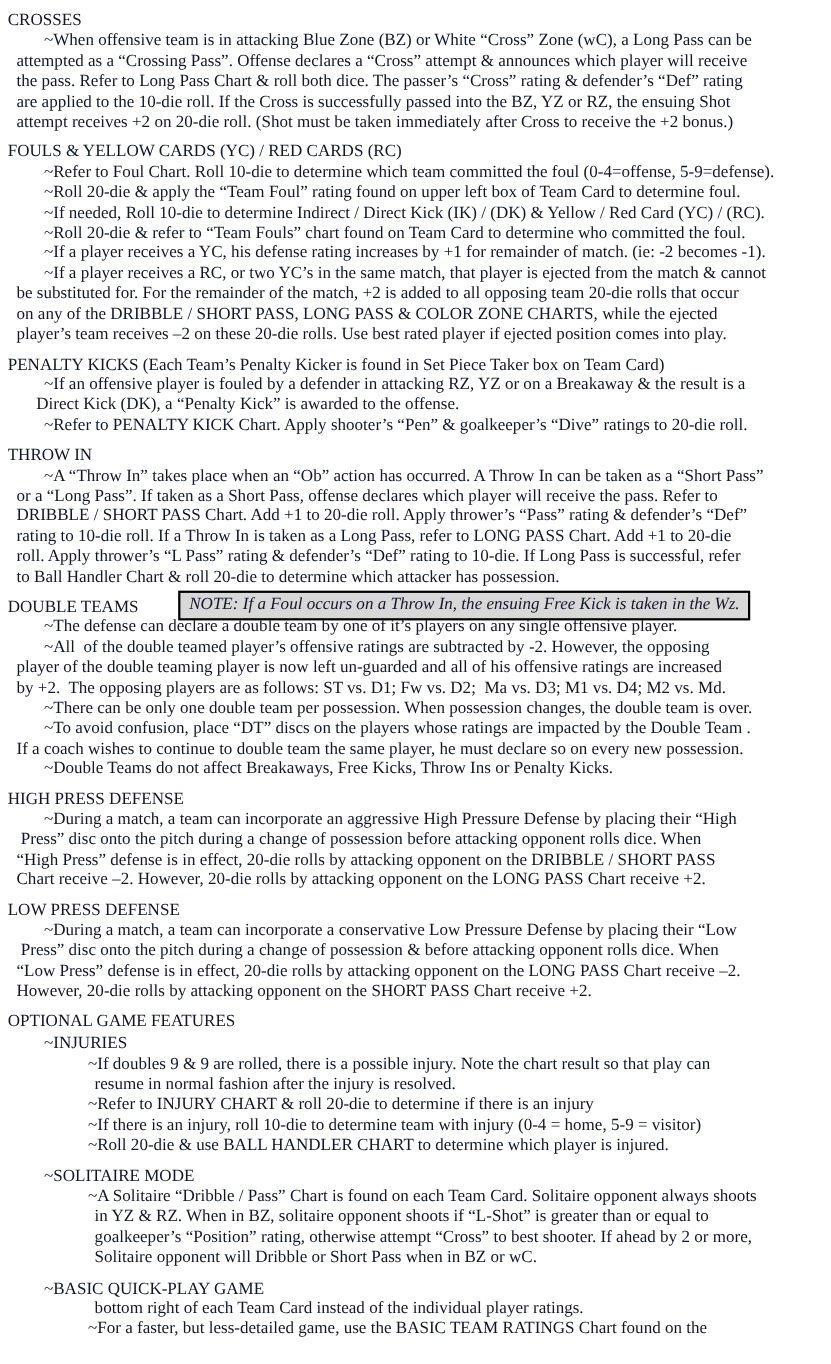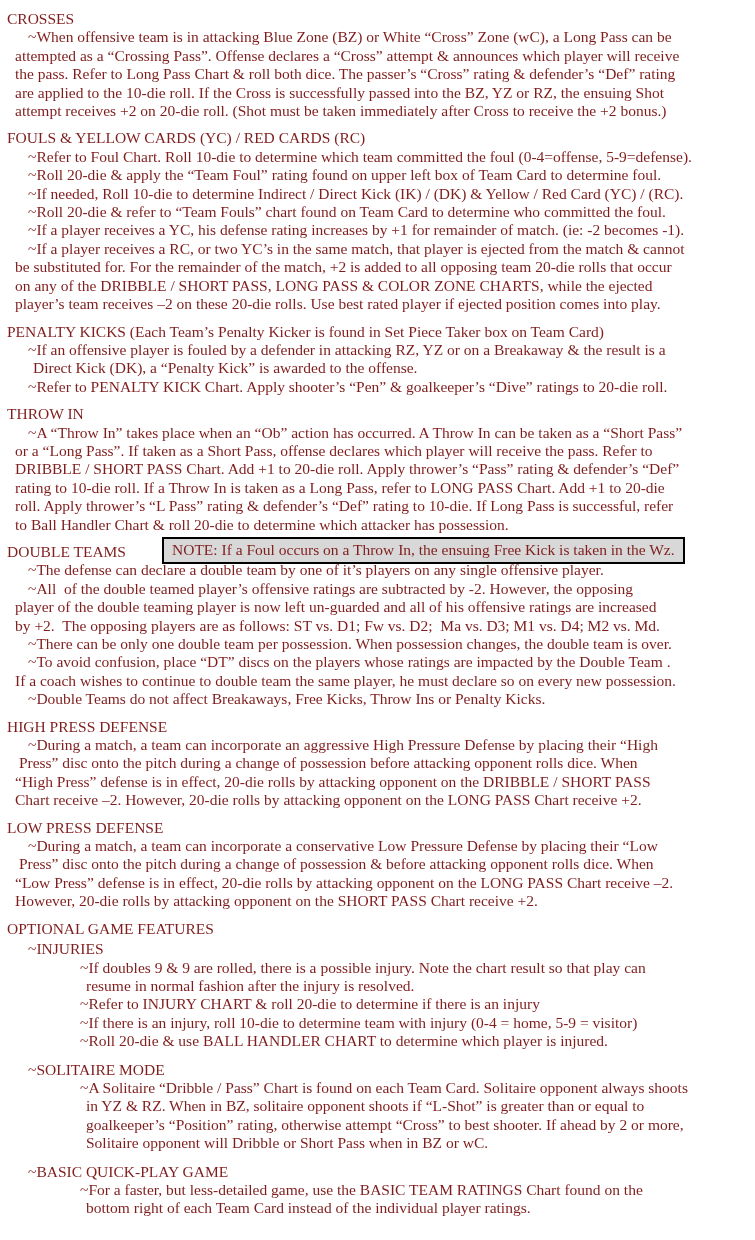--- a/index.html
+++ b/index.html
@@ -1,43 +1,44 @@
 <!DOCTYPE html>
 <html><head>
 <meta charset="utf-8">
 <style>
   html,body{margin:0;padding:0;background:#ffffff;}
   #doc{
     position:relative;
     width:755px;height:1240px;
-    background:#ffffff;color:#7f1d1d;
+    background:#ffffff;color:#0f172a;
     font-family:"Liberation Serif","DejaVu Serif",serif;
     font-size:15.5px;line-height:18.4px;
     overflow:hidden;
     padding-top:10px;box-sizing:border-box;
   }
   .section{margin-top:9px;}
   .section:first-child{margin-top:0;}
   .line{white-space:pre;}
   .ind-0{padding-left:7px;}
-  .ind-1{padding-left:28px;}
+  .ind-1{padding-left:40px;}
   .ind-2{padding-left:15px;}
   .ind-3{padding-left:33px;}
   .ind-4{padding-left:45px;}
   .ind-5{padding-left:80px;}
   .ind-6{padding-left:86px;}
   .heading{white-space:pre;}
   .heading-row{position:relative;}
   .note-box{
     position:absolute;
     left:162px;top:-6px;
     border:2px solid #000000;
     background:#d8d8d8;
     padding:2px 8px 3px 8px;
     white-space:pre;
+    font-style:italic;
   }
   .subsection{margin-top:10px;}
   .subsection.first{margin-top:2px;}
 </style>
 </head>
 <body>
 
 <div id="doc">
     <div class="section">
       <div class="heading-row">
@@ -128,17 +129,17 @@
       </div>
       <div class="subsection">
         <div class="heading ind-1">~SOLITAIRE MODE</div>
         <div class="line ind-5">~A Solitaire “Dribble / Pass” Chart is found on each Team Card. Solitaire opponent always shoots</div>
         <div class="line ind-6">in YZ &amp; RZ. When in BZ, solitaire opponent shoots if “L-Shot” is greater than or equal to</div>
         <div class="line ind-6">goalkeeper’s “Position” rating, otherwise attempt “Cross” to best shooter. If ahead by 2 or more,</div>
         <div class="line ind-6">Solitaire opponent will Dribble or Short Pass when in BZ or wC.</div>
       </div>
       <div class="subsection">
         <div class="heading ind-1">~BASIC QUICK-PLAY GAME</div>
+        <div class="line ind-6">bottom right of each Team Card instead of the individual player ratings.</div>
         <div class="line ind-5">~For a faster, but less-detailed game, use the BASIC TEAM RATINGS Chart found on the</div>
-        <div class="line ind-6">bottom right of each Team Card instead of the individual player ratings.</div>
       </div>
     </div>
   </div>
 
 </body></html>

